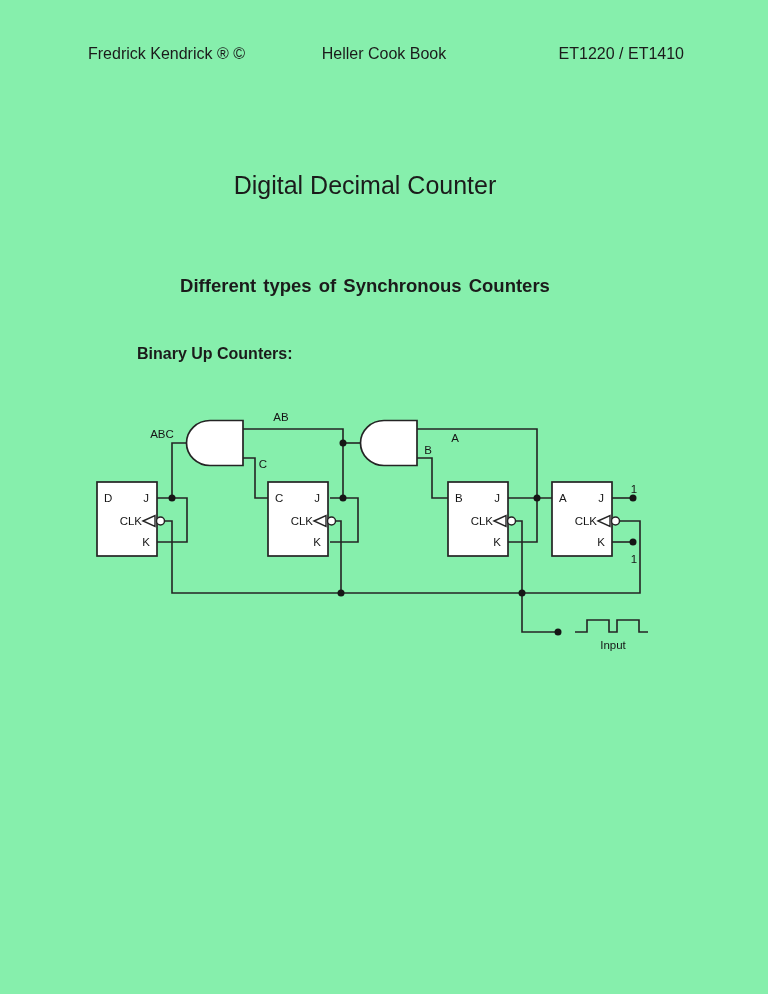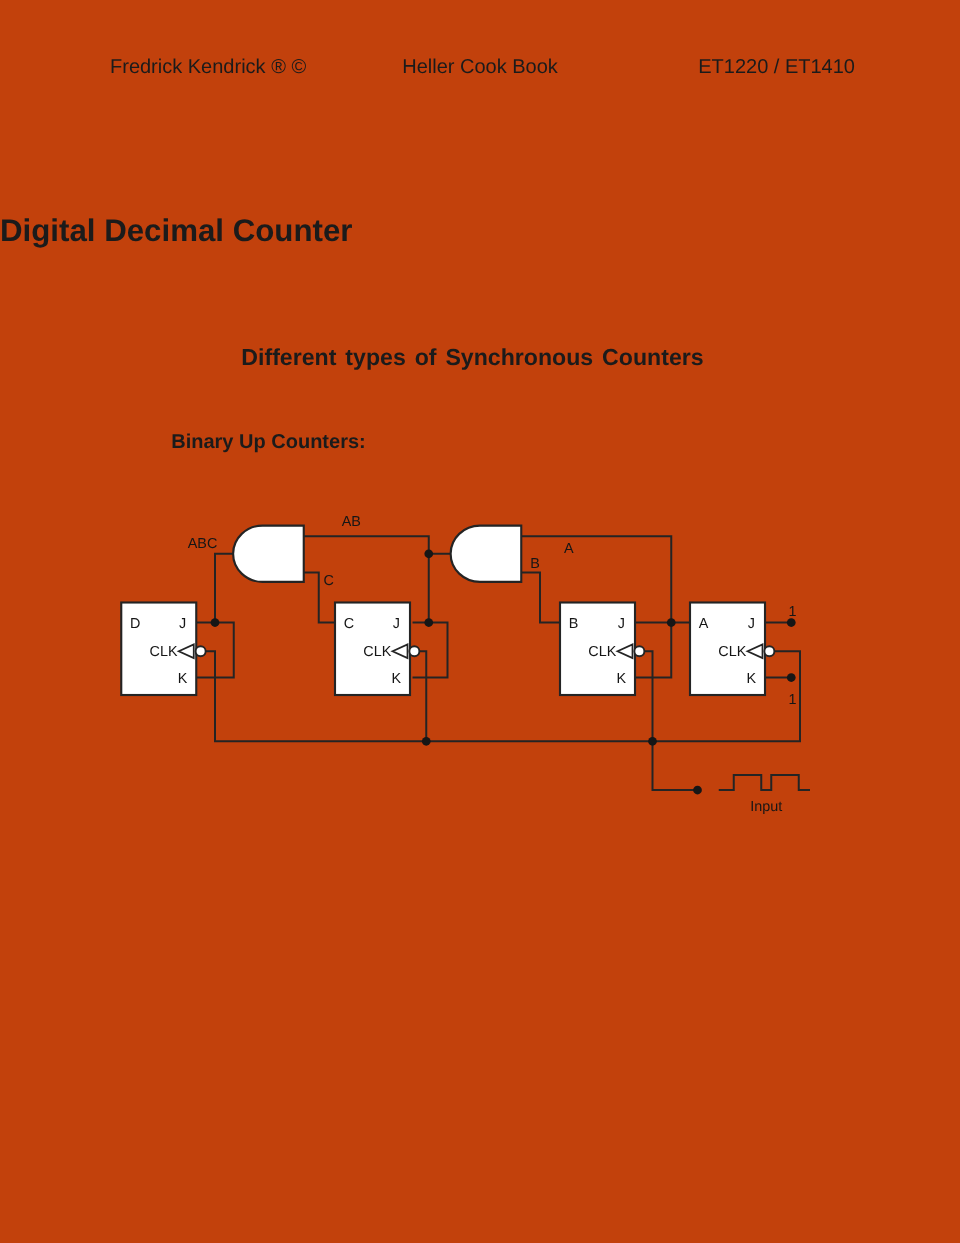--- a/index.html
+++ b/index.html
@@ -1,35 +1,35 @@
 <!DOCTYPE html>
 <html><head>
 <meta charset="utf-8">
 <style>
   html,body{margin:0;padding:0;background:#e9e9e9;}
   .page{
     position:relative;
     width:768px;height:994px;
-    background:#c2410c;
+    background:#86efac;
     margin:0 auto;
     overflow:hidden;
     font-family:"Liberation Sans", sans-serif;
     color:#1b1b1b;
   }
   .abs{position:absolute;}
   .hdr{top:45px;font-size:16px;line-height:17px;white-space:nowrap;}
   .hdr-left{left:88px;}
   .hdr-center{left:0;right:0;text-align:center;}
   .hdr-right{right:84px;text-align:right;}
   .doc-title{
-    top:170px;left:0;width:730px;
-    font-size:25px;font-weight:bold;line-height:30px;
+    top:170px;left:0;width:730px;text-align:center;
+    font-size:25px;font-weight:normal;line-height:30px;
   }
   .doc-subtitle{
-    top:274px;left:13px;width:730px;text-align:center;
+    top:274px;left:0;width:730px;text-align:center;
     font-size:18.5px;font-weight:bold;line-height:24px;word-spacing:2px;
   }
   .section-heading{
     top:344px;left:89px;
     font-size:16px;font-weight:bold;line-height:19px;margin-left:48px;
   }
   svg.circuit{position:absolute;left:0;top:0;width:768px;height:994px;}
   svg.circuit .wire{fill:none;stroke:#242424;stroke-width:1.6;}
   svg.circuit .box{fill:#ffffff;stroke:#242424;stroke-width:1.7;}
   svg.circuit .dot{fill:#161616;stroke:none;}

